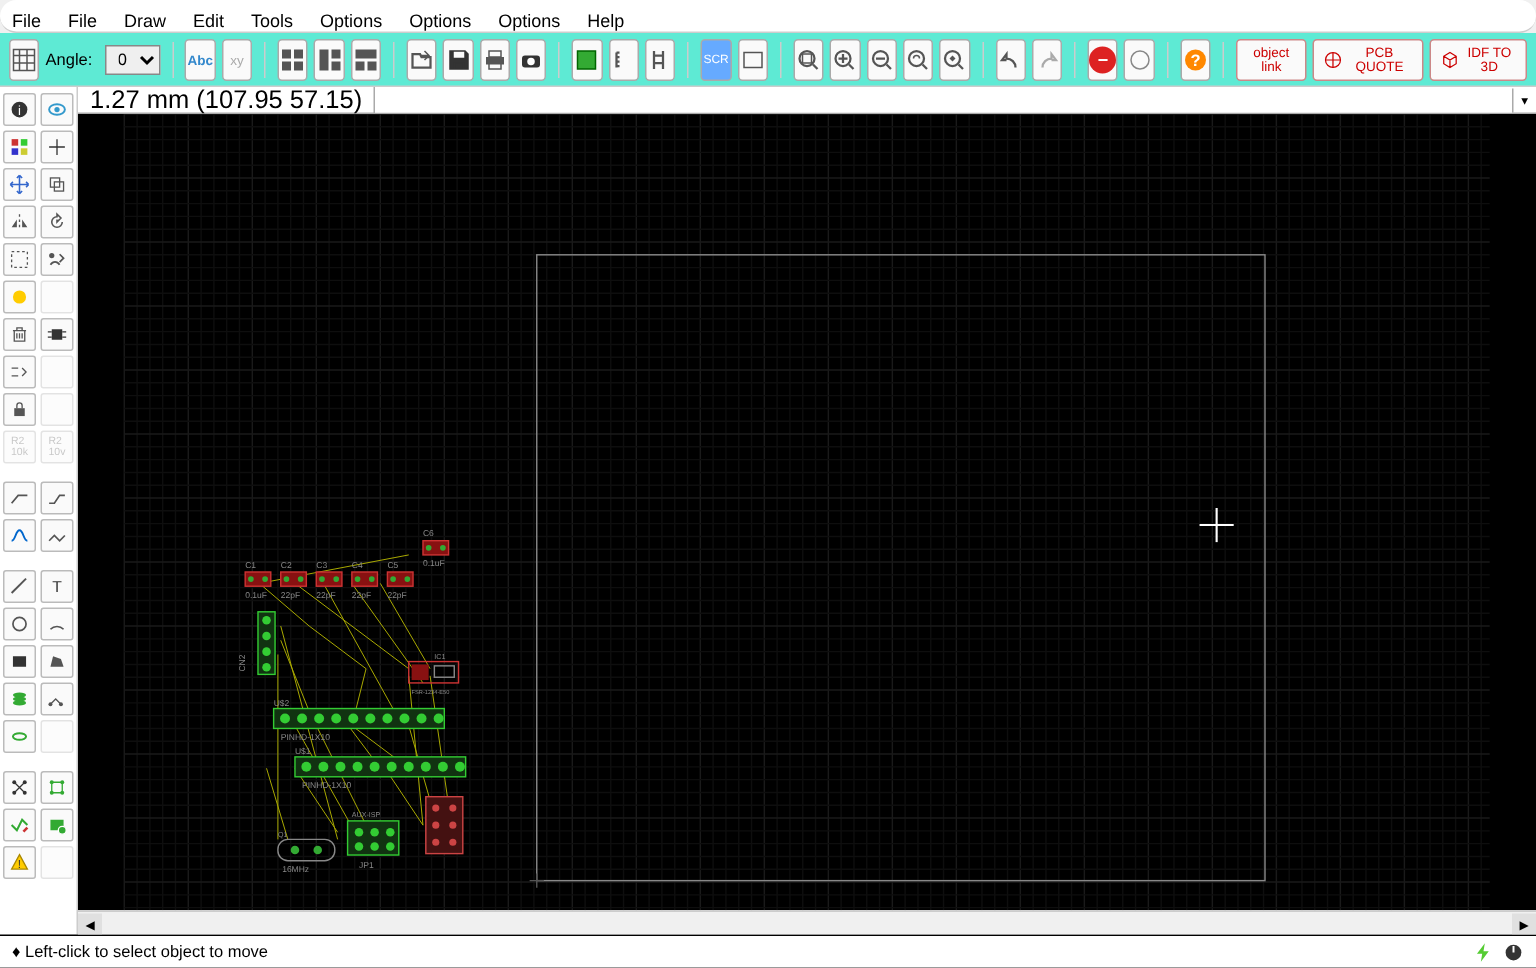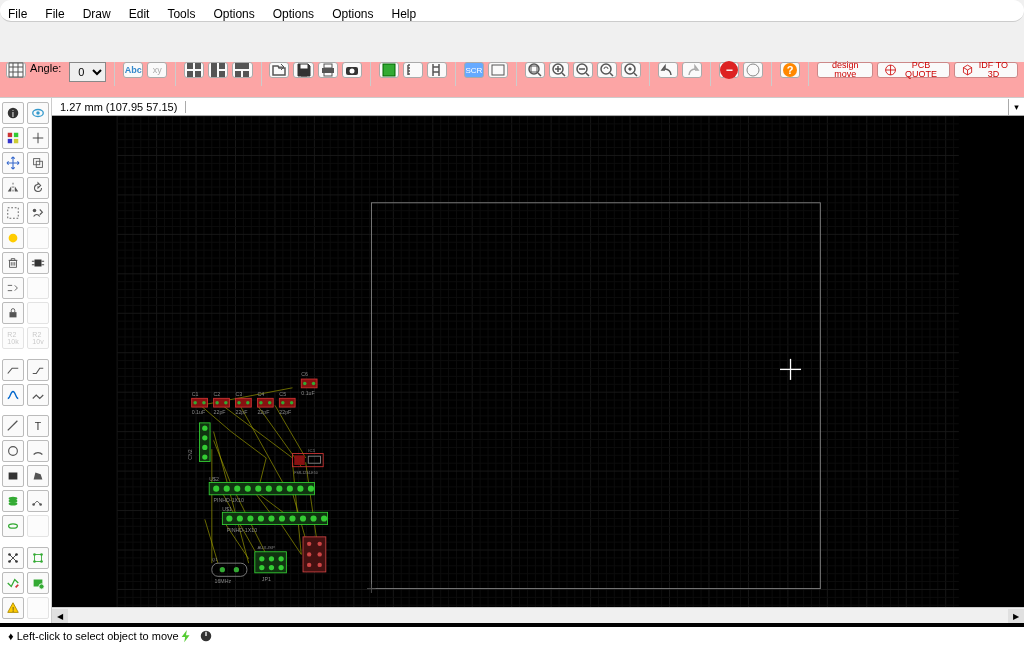--- a/index.html
+++ b/index.html
@@ -1,52 +1,52 @@
 <!DOCTYPE html>
 <html><head>
 <meta charset="utf-8">
 <style>
 * { margin: 0; padding: 0; box-sizing: border-box; font-family: Arial, sans-serif; }
 body { width: 1024px; height: 645px; overflow: hidden; background: #f0f0f0; display: flex; flex-direction: column; }
 
 .menubar { height: 22px; background: #fff; border-bottom: 1px solid #ccc; display: flex; align-items: flex-end; padding: 0 8px; font-size: 12px; border-radius: 11px; }
 .menubar span { margin-right: 18px; cursor: default; }
 
-.toolbar { height: 36px; background: #fca5a5; border-bottom: 1px solid #ccc; display: flex; align-items: flex-start; padding: 0 6px; gap: 4px; margin-top: 40px; }
-.tb-btn { width: 24px; height: 16px; border: 1px solid #aaa; border-radius: 3px; background: #fafafa; display: flex; align-items: center; justify-content: center; font-size: 12px; cursor: pointer; }
+.toolbar { height: 36px; background: #5eead4; border-bottom: 1px solid #ccc; display: flex; align-items: center; padding: 0 6px; gap: 4px; }
+.tb-btn { width: 24px; height: 28px; border: 1px solid #aaa; border-radius: 3px; background: #fafafa; display: flex; align-items: center; justify-content: center; font-size: 12px; cursor: pointer; }
 .tb-btn svg { width: 16px; height: 16px; }
 .tb-sep { width: 1px; height: 24px; background: #ccc; margin: 0 4px; }
 .tb-label { font-size: 11px; margin-right: 4px; }
 .tb-select { height: 20px; font-size: 11px; border: 1px solid #888; padding: 0 4px; }
 .tb-wide { width: auto; padding: 0 6px; font-size: 9px; line-height: 1; text-align: center; }
 .tb-wide.red { color: #c00; border-color: #c88; }
 
 .middle { flex: 1; display: flex; overflow: hidden; }
 .left-tools { width: 52px; background: #fff; border-right: 1px solid #ccc; display: flex; flex-direction: column; padding: 4px 2px; gap: 3px; }
 .lt-row { display: flex; gap: 3px; justify-content: center; }
 .lt-btn { width: 22px; height: 22px; border: 1px solid #bbb; border-radius: 2px; background: #fafafa; display: flex; align-items: center; justify-content: center; cursor: pointer; }
 .lt-btn svg { width: 14px; height: 14px; }
 .lt-btn.faded { opacity: 0.4; }
 
 .canvas-area { flex: 1; display: flex; flex-direction: column; background: #fff; }
 .coord-bar { height: 18px; background: #fff; border-bottom: 1px solid #aaa; display: flex; align-items: center; }
-.coord-text { font-size: 11px; padding: 0 8px; border-right: 1px solid #aaa; }
+.coord-text { font-size: 17px; padding: 0 8px; border-right: 1px solid #aaa; }
 .cmd-input { flex: 1; height: 100%; border: none; outline: none; font-size: 11px; padding: 0 6px; }
 .dropdown-arrow { width: 16px; height: 16px; border-left: 1px solid #aaa; display:flex; align-items:center; justify-content:center; font-size:9px; }
 
 .canvas-wrap { flex: 1; position: relative; overflow: hidden; }
 .canvas { position: absolute; inset: 0; background: #000; }
 .canvas svg { width: 100%; height: 100%; }
 
 .hscroll { height: 16px; background: #f0f0f0; border-top: 1px solid #ccc; position: relative; }
 .hscroll .arrow { position: absolute; width: 16px; height: 14px; top: 1px; background: #e0e0e0; display:flex; align-items:center; justify-content:center; font-size:8px; }
 .hscroll .arrow.left { left: 0; }
 .hscroll .arrow.right { right: 0; }
 
-.statusbar { height: 22px; background: #fff; border-top: 4px solid #000000; display: flex; align-items: center; padding: 0 8px; font-size: 11px; justify-content: flex-start; }
+.statusbar { height: 22px; background: #fff; border-top: 1px solid #000000; display: flex; align-items: center; padding: 0 8px; font-size: 11px; justify-content: space-between; }
 .status-right { display: flex; gap: 6px; align-items: center; }
 .sicon { width: 14px; height: 14px; }
 
 .red-circle { width:18px; height:18px; border-radius:50%; background:#d22; display:flex; align-items:center; justify-content:center; color:#fff; font-weight:bold; font-size:12px; }
 </style>
 </head>
 <body>
 
 <div class="menubar">
   <span>File</span>
@@ -197,21 +197,21 @@
       </svg>
     </div>
   <div class="tb-sep"></div>
   <div class="tb-btn">
       <svg viewBox="0 0 16 16">
         <circle cx="8" cy="8" r="7" fill="#f80"></circle>
         <text x="8" y="12" text-anchor="middle" fill="#fff" font-size="11" font-weight="bold">?</text>
       </svg>
     </div>
   <div class="tb-sep"></div>
-  <div class="tb-btn tb-wide red">design move</div>
+  <div class="tb-btn tb-wide red">object link</div>
   <div class="tb-btn tb-wide red">
       <svg width="12" height="12" viewBox="0 0 16 16" style="margin-right:2px">
         <circle cx="8" cy="8" r="6" fill="none" stroke="#c00"></circle>
         <path d="M8 2v12M2 8h12" stroke="#c00"></path>
       </svg>
       <span>PCB QUOTE</span>
     </div>
   <div class="tb-btn tb-wide red">
       <svg width="12" height="12" viewBox="0 0 16 16" style="margin-right:2px">
         <path d="M3 5l5-3 5 3v6l-5 3-5-3z M3 5l5 3 5-3 M8 8v6" fill="none" stroke="#c00"></path>

